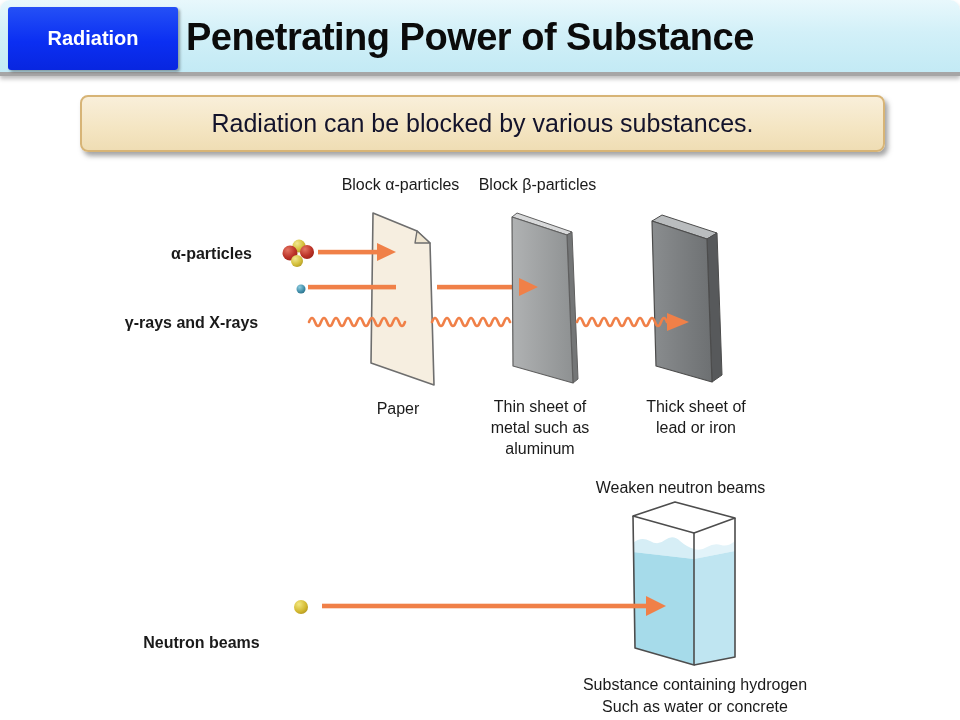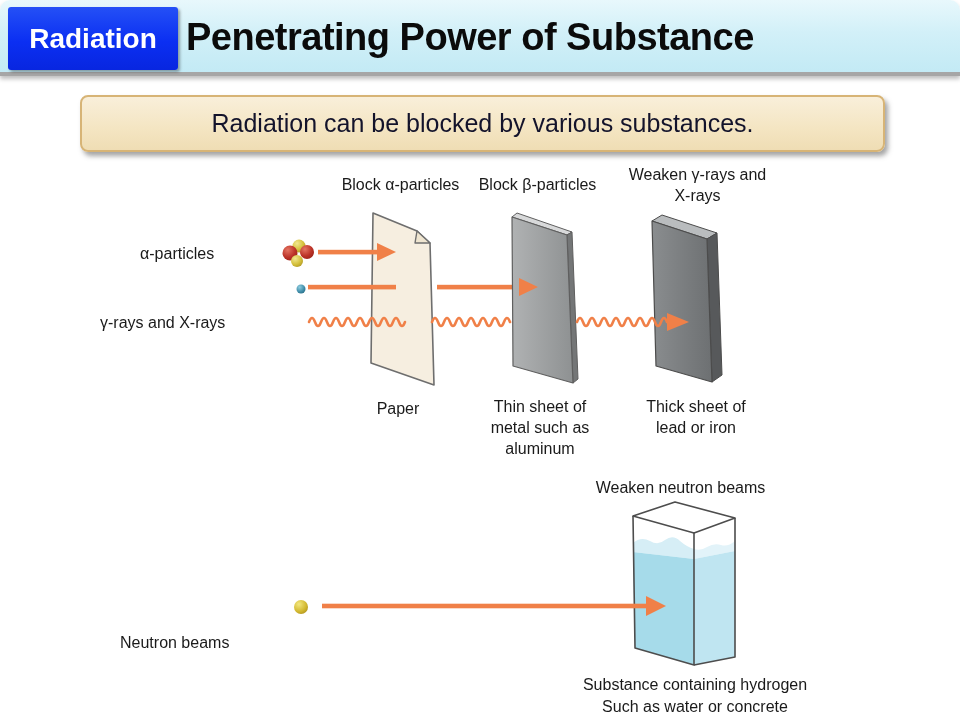--- a/index.html
+++ b/index.html
@@ -7,35 +7,35 @@
          font-family:"Liberation Sans","DejaVu Sans",sans-serif;}
   
   .header{position:absolute;left:0;top:0;width:960px;height:72px;
           background:linear-gradient(180deg,#e8f8fc 0%,#d2f0f8 45%,#c3eaf5 100%);
           border-radius:10px 10px 0 0;border-bottom:4px solid #a6a6a6;
           box-shadow:0 3px 4px rgba(0,0,0,0.25);}
   .badge{position:absolute;left:8px;top:7px;width:170px;height:63px;
          background:linear-gradient(180deg,#2450f6 0%,#0b2ff2 55%,#0826e0 100%);
          border-radius:3px;box-shadow:2px 2px 3px rgba(0,0,0,0.35);
          display:flex;align-items:center;justify-content:center;
-         color:#ffffff;font-size:28px;font-weight:bold;}
+         color:#ffffff;font-size:20px;font-weight:bold;}
   .title{position:absolute;left:186px;top:0;height:72px;line-height:74px;
          font-size:38px;font-weight:bold;color:#0b0b0b;letter-spacing:-0.5px;}
   
   .callout{position:absolute;left:80px;top:95px;width:801px;height:53px;
            background:linear-gradient(180deg,#f9efda 0%,#f4e5c2 60%,#efddb4 100%);
            border:2px solid #d7b476;border-radius:8px;
            box-shadow:3px 4px 5px rgba(90,90,90,0.55);
            display:flex;align-items:center;justify-content:center;
            font-size:25px;color:#13132b;}
   
   .lbl{position:absolute;font-size:16px;color:#1a1a1a;line-height:21px;
        white-space:pre-line;}
   .center{text-align:center;}
-  .right{text-align:left;}
+  .right{text-align:center;font-weight:bold;}
   svg{position:absolute;left:0;top:0;}
 </style>
 </head>
 <body>
 
 <div class="slide">
 
   <div class="header">
     <div class="badge">Radiation</div>
     <div class="title">Penetrating Power of Substance</div>
@@ -144,22 +144,20 @@
 
     <circle cx="301" cy="607" r="7" fill="url(#gGold)"></circle>
   </svg>
 
   <div class="lbl right" style="left:140px;top:243px;width:143px;">α-particles</div>
   <div class="lbl right" style="left:100px;top:312px;width:183px;">γ-rays and X-rays</div>
   <div class="lbl right" style="left:120px;top:632px;width:163px;">Neutron beams</div>
 
   <div class="lbl center" style="left:308px;top:174px;width:185px;">Block α-particles</div>
   <div class="lbl center" style="left:445px;top:174px;width:185px;">Block β-particles</div>
-  <div class="lbl center" style="left:605px;top:164px;width:185px;">Weaken γ-rays and
-X-rays</div>
   <div class="lbl center" style="left:578px;top:477px;width:205px;">Weaken neutron beams</div>
 
   <div class="lbl center" style="left:348px;top:398px;width:100px;">Paper</div>
   <div class="lbl center" style="left:465px;top:396px;width:150px;">Thin sheet of
 metal such as
 aluminum</div>
   <div class="lbl center" style="left:620px;top:396px;width:152px;">Thick sheet of
 lead or iron</div>
   <div class="lbl center" style="left:545px;top:674px;width:300px;line-height:22px;">Substance containing hydrogen
 Such as water or concrete</div>

